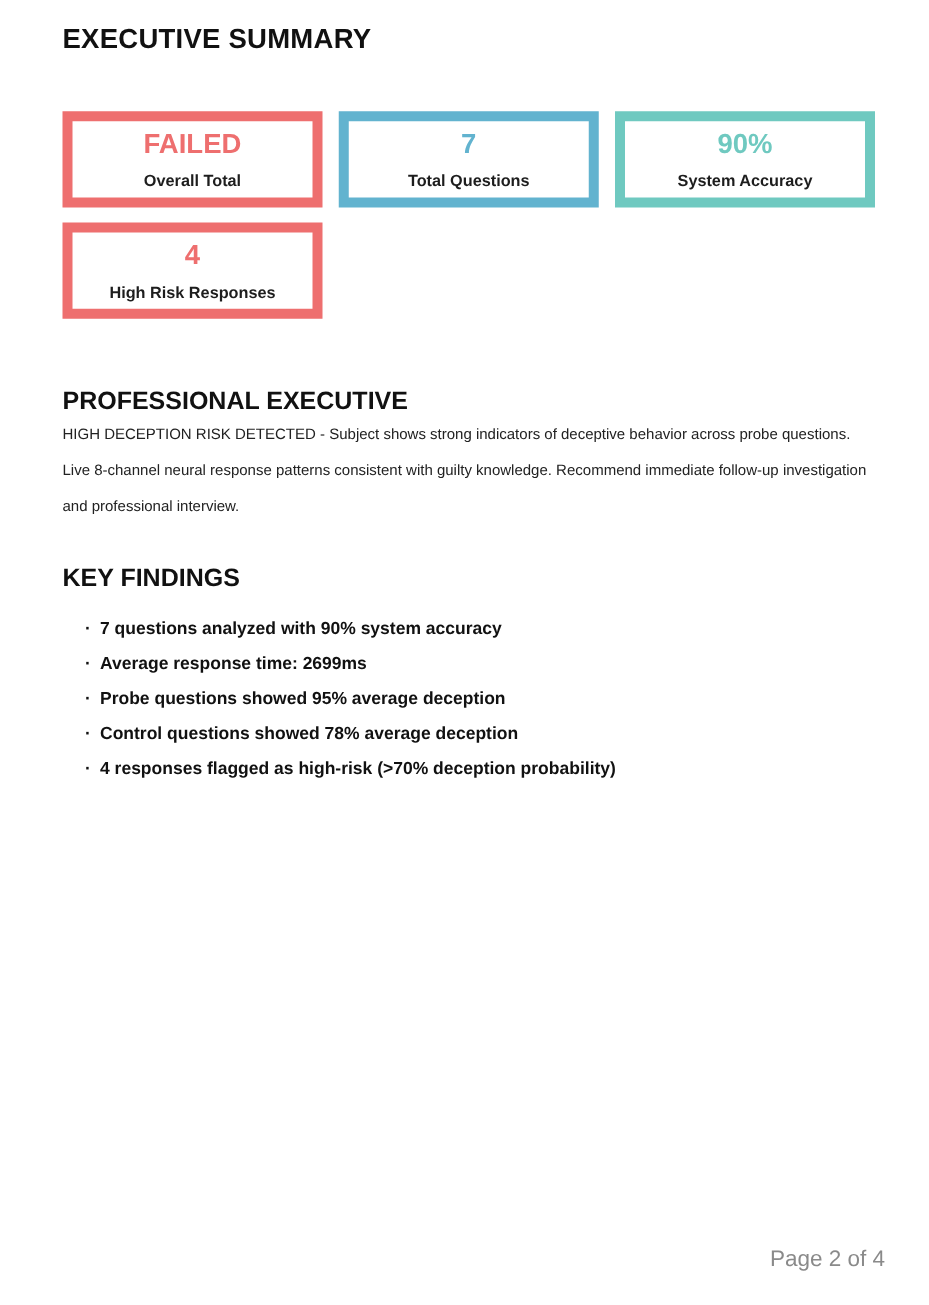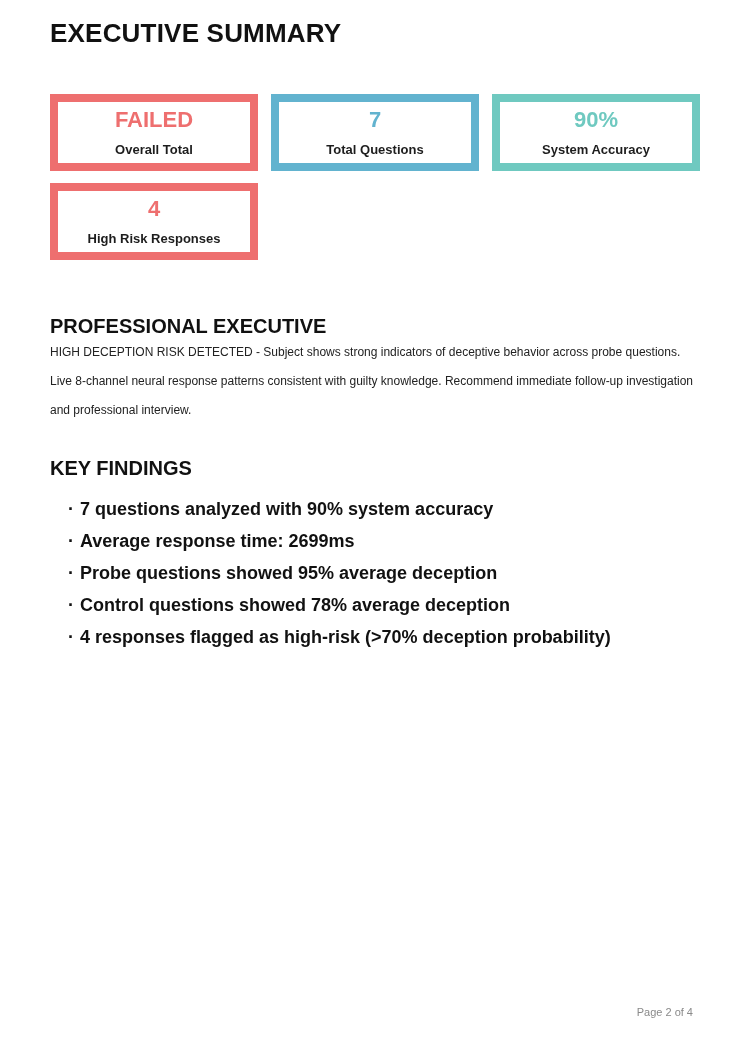--- a/index.html
+++ b/index.html
@@ -9,21 +9,21 @@
     font-family: "Liberation Sans", sans-serif;
     color: #1d1d1d;
     overflow: hidden;
   }
   .page {
     position: relative;
     width: 743px; height: 1044px;
     padding: 18px 43px 0 50px;
   }
   .doc-title {
-    font-size: 26px;
+    font-size: 22px;
     font-weight: bold;
     letter-spacing: 0.2px;
     color: #111;
   }
   .stat-grid {
     margin-top: 45px;
     display: grid;
     grid-template-columns: repeat(3, 1fr);
     column-gap: 13px;
     row-gap: 12px;
@@ -65,36 +65,36 @@
   .findings-heading { margin-top: 32px; }
   .findings-list {
     margin-top: 20px;
     list-style: none;
   }
   .findings-list li {
     position: relative;
     padding-left: 12px;
     margin-left: 18px;
     margin-bottom: 14px;
-    font-size: 18px;
+    font-size: 14px;
     font-weight: bold;
     color: #111;
     line-height: 1;
   }
   .findings-list li::before {
     content: "\00B7";
     position: absolute;
     left: 0; top: 0;
     font-weight: bold;
   }
   .page-footer {
     position: absolute;
-    right: 50px;
+    right: 35px;
     bottom: 26px;
-    font-size: 11px;
+    font-size: 18px;
     color: #8a8a8a;
   }
 </style>
 </head>
 <body>
 
 <div class="page">
 
   <h1 class="doc-title">EXECUTIVE SUMMARY</h1>
 

